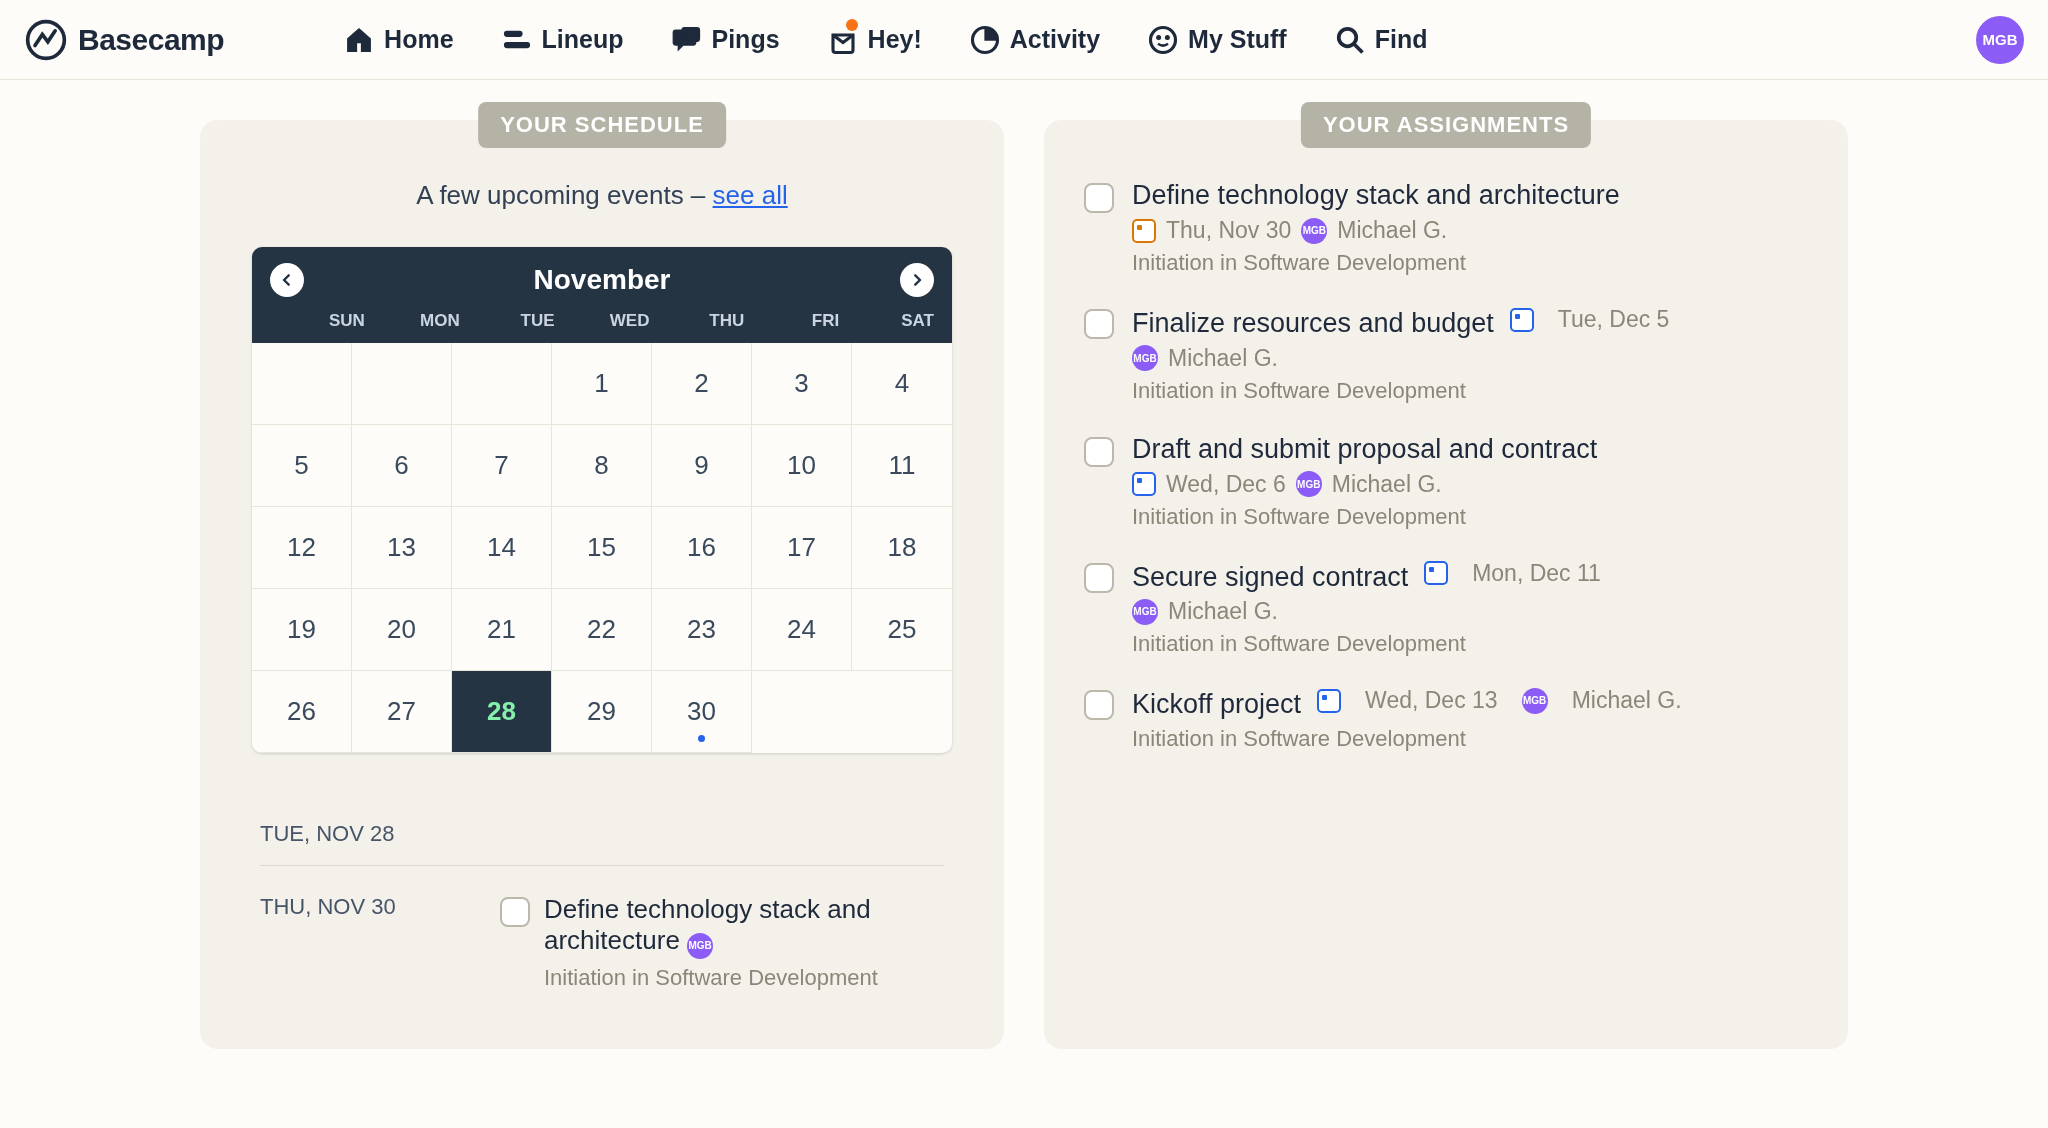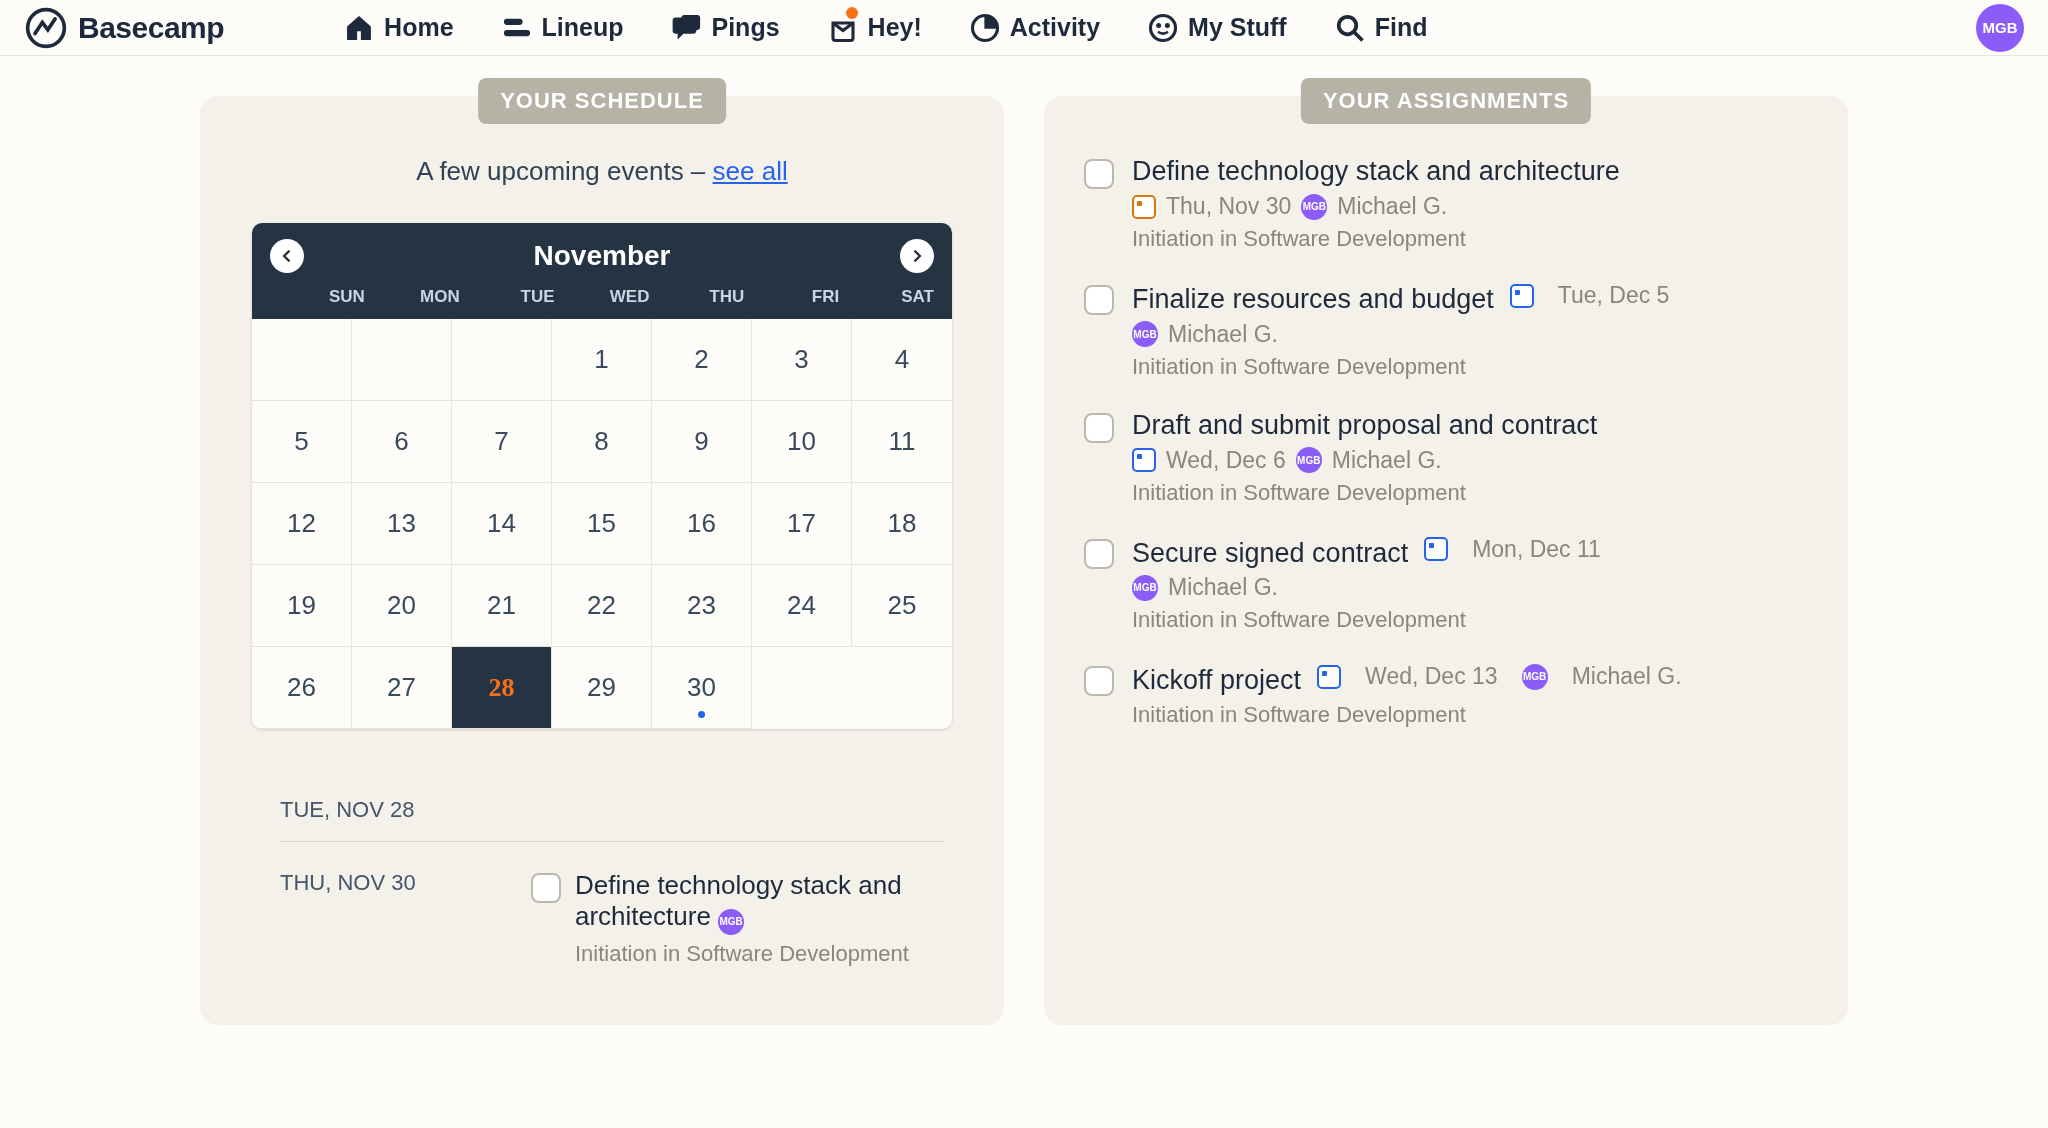--- a/index.html
+++ b/index.html
@@ -22,21 +22,21 @@
     background: var(--bg);
     font-family: -apple-system, BlinkMacSystemFont, "Segoe UI", Helvetica, Arial, sans-serif;
     color: var(--text);
     font-size: 16px;
   }
 
   
   .topnav {
     display: flex;
     align-items: center;
-    height: 56px;
+    height: 80px;
     padding: 0 24px;
     border-bottom: 1px solid #e8e5db;
   }
   .brand {
     display: flex;
     align-items: center;
     gap: 10px;
     font-weight: 800;
     font-size: 30px;
     letter-spacing: -0.5px;
@@ -166,44 +166,42 @@
     align-items: center;
     justify-content: center;
     font-size: 26px;
     color: #3a4a5c;
     position: relative;
     cursor: pointer;
   }
   .cal-cell:nth-child(7n) { border-right: none; }
   .cal-cell.today {
     background: var(--cal-header);
-    color: #f97316;
+    color: #86efac;
     font-weight: 800;
-    font-family: Liberation Serif, serif;
   }
   .cal-dot {
     position: absolute;
     bottom: 10px;
     width: 7px; height: 7px;
     border-radius: 50%;
     background: var(--link);
   }
 
   
   .agenda {
     margin-top: 40px;
     padding: 0 20px;
   }
   .agenda-row {
     display: flex;
     align-items: flex-start;
-    gap: 51px;
+    gap: 40px;
     padding: 28px 0 18px 0;
     border-top: 1px solid #dcd9ce;
-    margin-left: 20px;
   }
   .agenda-row:first-child { border-top: none; }
   .agenda-date {
     font-size: 22px;
     color: #475569;
     width: 200px;
     flex-shrink: 0;
   }
   .agenda-body { font-size: 26px; }
   .agenda-empty { font-size: 26px; color: #334155; }

